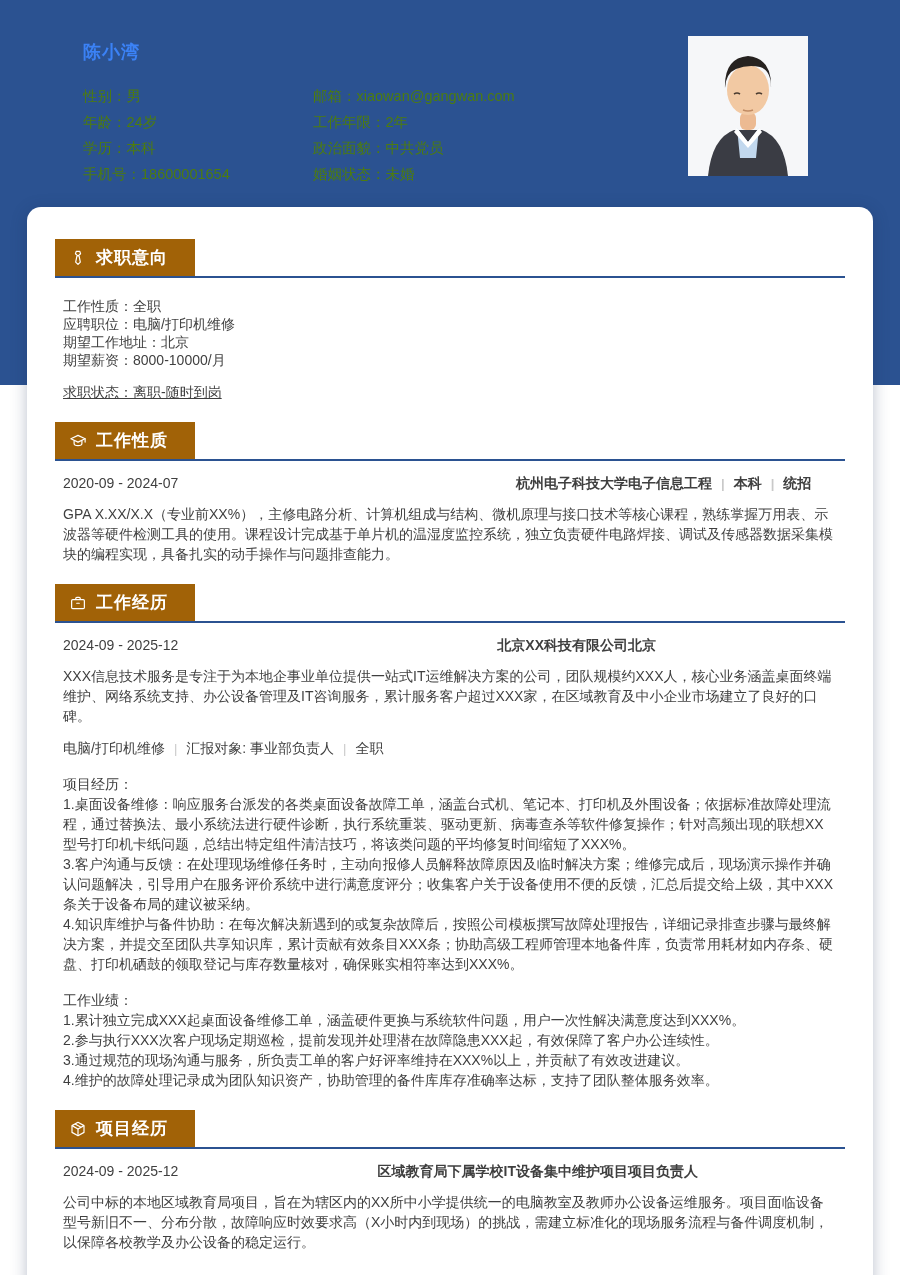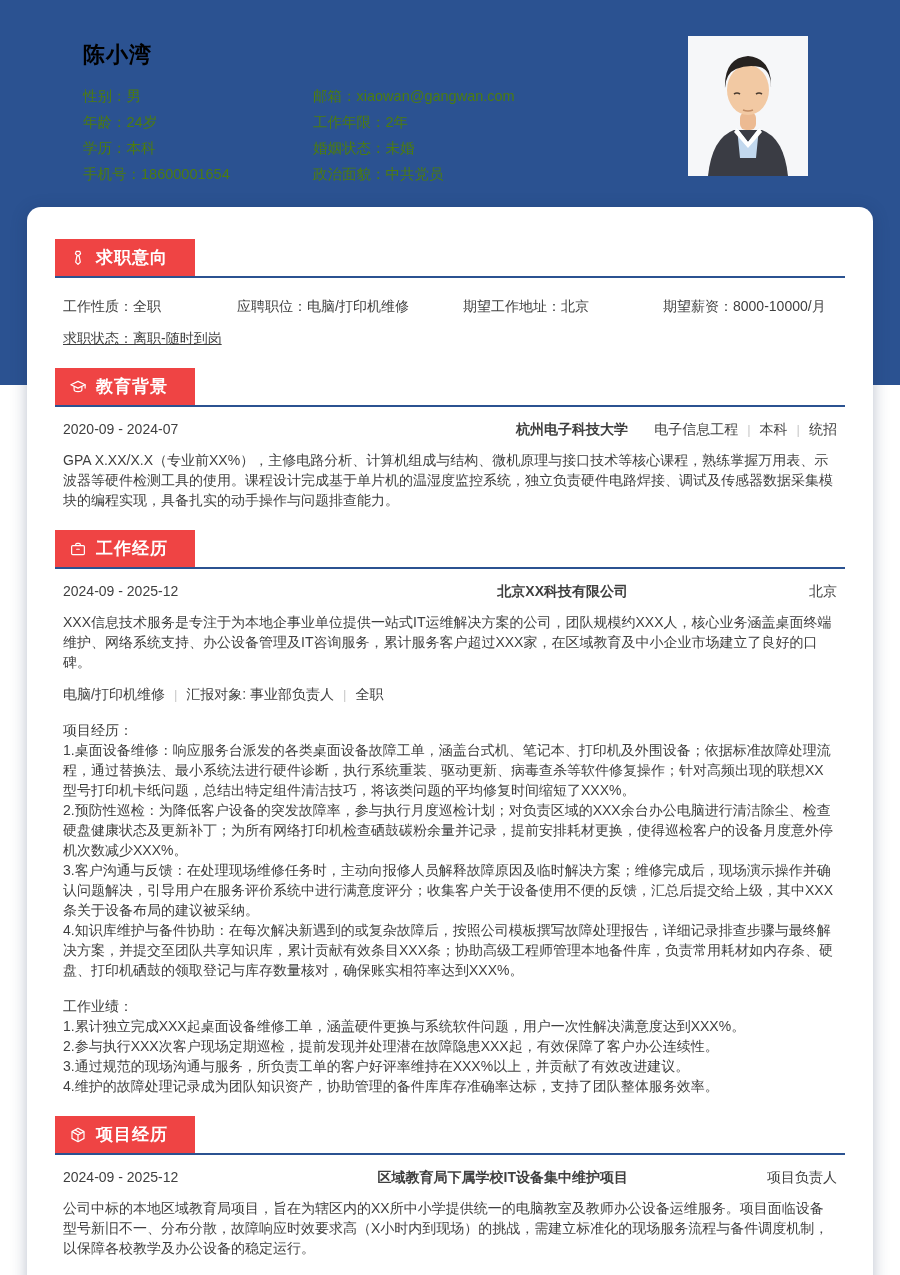--- a/index.html
+++ b/index.html
@@ -14,21 +14,21 @@
   }
   
   .header-bg {
     position:absolute; top:0; left:0;
     width:900px; height:385px;
     background:#2b5291;
   }
   .header-content { position:absolute; top:0; left:0; width:900px; height:385px; }
   .name {
     position:absolute; left:83px; top:40px;
-    font-size:22px; font-weight:bold; color:#000000; letter-spacing:1px;
+    font-size:18px; font-weight:bold; color:#3b82f6; letter-spacing:1px;
   }
   .info-col { position:absolute; top:83px; font-size:14.5px; color:#4d7c0f; }
   .info-col .line { display:block; height:26px; line-height:26px; white-space:nowrap; }
   .col-1 { left:83px; }
   .col-2 { left:313px; }
   .photo {
     position:absolute; left:688px; top:36px;
     width:120px; height:140px; background:#f5f6f8; overflow:hidden;
   }
   
@@ -38,39 +38,39 @@
     background:#ffffff;
     border-radius:14px 14px 0 0;
     box-shadow:0 3px 16px rgba(25,45,85,0.30);
     padding:32px 28px 0 28px;
   }
   .section { margin-top:20px; }
   .section:first-child { margin-top:0; }
   .sec-head { border-bottom:2px solid #2b5291; font-size:0; }
   .sec-box {
     display:inline-flex; align-items:center; gap:9px;
-    background:#ef4444; color:#ffffff;
+    background:#a16207; color:#ffffff;
     font-size:17px; font-weight:bold;
     padding:7px 27px 7px 14px;
     letter-spacing:1px;
   }
   .sec-box svg { width:18px; height:18px; display:block; }
   .sec-body { padding:0 8px; }
   
-  .ji-row { display:flex; margin-top:20px; font-size:14px; white-space:nowrap; }
+  .ji-row { display:flex; margin-top:20px; font-size:14px; white-space:nowrap;flex-direction:column; }
   .ji-row .c1 { width:174px; }
   .ji-row .c2 { width:226px; }
   .ji-row .c3 { width:200px; }
   .ji-row .c4 { flex:1; }
   .ji-row.second { margin-top:14px; }
   
   .meta { display:flex; align-items:baseline; margin-top:14px; font-size:14px; }
   .m-left  { width:27%; text-align:left;  white-space:nowrap; }
   .m-center{ width:46%; text-align:right; white-space:nowrap;font-weight:bold; }
-  .m-right { width:27%; text-align:right; white-space:nowrap; }
+  .m-right { width:27%; white-space:nowrap;font-weight:bold; }
   .sep { color:#c9c9c9; margin:0 9px; font-size:13px; }
   .para { margin-top:11px; font-size:14px; line-height:20px; }
   .blk  { font-size:14px; line-height:20px; }
   .gap-top { margin-top:16px; }
   .pos-row { margin-top:14px; font-size:14px; white-space:nowrap; }
 </style>
 </head>
 <body>
 
 <div class="header-bg"></div>
@@ -79,22 +79,22 @@
 
   <div class="info-col col-1">
     <span class="line"><span>性别：</span><span>男</span></span>
     <span class="line"><span>年龄：</span><span>24岁</span></span>
     <span class="line"><span>学历：</span><span>本科</span></span>
     <span class="line"><span>手机号：</span><span>18600001654</span></span>
   </div>
   <div class="info-col col-2">
     <span class="line"><span>邮箱：</span><span>xiaowan@gangwan.com</span></span>
     <span class="line"><span>工作年限：</span><span>2年</span></span>
+    <span class="line"><span>政治面貌：</span><span>中共党员</span></span>
     <span class="line"><span>婚姻状态：</span><span>未婚</span></span>
-    <span class="line"><span>政治面貌：</span><span>中共党员</span></span>
   </div>
 
   <div class="photo">
     <svg viewBox="0 0 120 140" width="120" height="140">
       <rect x="0" y="0" width="120" height="140" fill="#f6f7f9"></rect>
       <path d="M20 140 Q24 102 46 94 L74 94 Q96 102 100 140 Z" fill="#3a3c44"></path>
       <path d="M49 92 L60 106 L71 92 L68 122 L52 122 Z" fill="#c2d8ee"></path>
       <rect x="52" y="76" width="16" height="18" rx="6" fill="#ecba92"></rect>
       <ellipse cx="60" cy="54" rx="21" ry="25" fill="#f2c9a3"></ellipse>
       <path d="M37 52 Q36 22 60 20 Q84 22 83 52 Q83 34 72 31 Q60 28 48 33 Q38 37 37 52 Z" fill="#262220"></path>
@@ -132,21 +132,21 @@
   </div>
 
   <div class="section">
     <div class="sec-head">
       <span class="sec-box">
         <svg viewBox="0 0 24 24" fill="none" stroke="#ffffff" stroke-width="1.6" stroke-linejoin="round">
           <path d="M2.5 9 L12 4.5 L21.5 9 L12 13.5 Z"></path>
           <path d="M6.8 11.4 v3.9 c0 1.6 2.4 2.8 5.2 2.8 s5.2-1.2 5.2-2.8 v-3.9"></path>
           <path d="M21.5 9 v4.4" stroke-linecap="round"></path>
         </svg>
-        <span>教育背景</span>
+        <span>工作性质</span>
       </span>
     </div>
     <div class="sec-body">
       <div class="meta">
         <span class="m-left">2020-09 - 2024-07</span>
         <span class="m-center">杭州电子科技大学</span>
         <span class="m-right">
           <span>电子信息工程</span><span class="sep">|</span><span>本科</span><span class="sep">|</span><span>统招</span>
         </span>
       </div>
@@ -171,21 +171,20 @@
         <span class="m-center">北京XX科技有限公司</span>
         <span class="m-right">北京</span>
       </div>
       <div class="para">XXX信息技术服务是专注于为本地企事业单位提供一站式IT运维解决方案的公司，团队规模约XXX人，核心业务涵盖桌面终端维护、网络系统支持、办公设备管理及IT咨询服务，累计服务客户超过XXX家，在区域教育及中小企业市场建立了良好的口碑。</div>
       <div class="pos-row">
         <span>电脑/打印机维修</span><span class="sep">|</span><span>汇报对象: 事业部负责人</span><span class="sep">|</span><span>全职</span>
       </div>
       <div class="blk gap-top">
         <div>项目经历：</div>
         <div>1.桌面设备维修：响应服务台派发的各类桌面设备故障工单，涵盖台式机、笔记本、打印机及外围设备；依据标准故障处理流程，通过替换法、最小系统法进行硬件诊断，执行系统重装、驱动更新、病毒查杀等软件修复操作；针对高频出现的联想XX型号打印机卡纸问题，总结出特定组件清洁技巧，将该类问题的平均修复时间缩短了XXX%。</div>
-        <div>2.预防性巡检：为降低客户设备的突发故障率，参与执行月度巡检计划；对负责区域的XXX余台办公电脑进行清洁除尘、检查硬盘健康状态及更新补丁；为所有网络打印机检查硒鼓碳粉余量并记录，提前安排耗材更换，使得巡检客户的设备月度意外停机次数减少XXX%。</div>
         <div>3.客户沟通与反馈：在处理现场维修任务时，主动向报修人员解释故障原因及临时解决方案；维修完成后，现场演示操作并确认问题解决，引导用户在服务评价系统中进行满意度评分；收集客户关于设备使用不便的反馈，汇总后提交给上级，其中XXX条关于设备布局的建议被采纳。</div>
         <div>4.知识库维护与备件协助：在每次解决新遇到的或复杂故障后，按照公司模板撰写故障处理报告，详细记录排查步骤与最终解决方案，并提交至团队共享知识库，累计贡献有效条目XXX条；协助高级工程师管理本地备件库，负责常用耗材如内存条、硬盘、打印机硒鼓的领取登记与库存数量核对，确保账实相符率达到XXX%。</div>
       </div>
       <div class="blk gap-top">
         <div>工作业绩：</div>
         <div>1.累计独立完成XXX起桌面设备维修工单，涵盖硬件更换与系统软件问题，用户一次性解决满意度达到XXX%。</div>
         <div>2.参与执行XXX次客户现场定期巡检，提前发现并处理潜在故障隐患XXX起，有效保障了客户办公连续性。</div>
         <div>3.通过规范的现场沟通与服务，所负责工单的客户好评率维持在XXX%以上，并贡献了有效改进建议。</div>
         <div>4.维护的故障处理记录成为团队知识资产，协助管理的备件库库存准确率达标，支持了团队整体服务效率。</div>
       </div>

